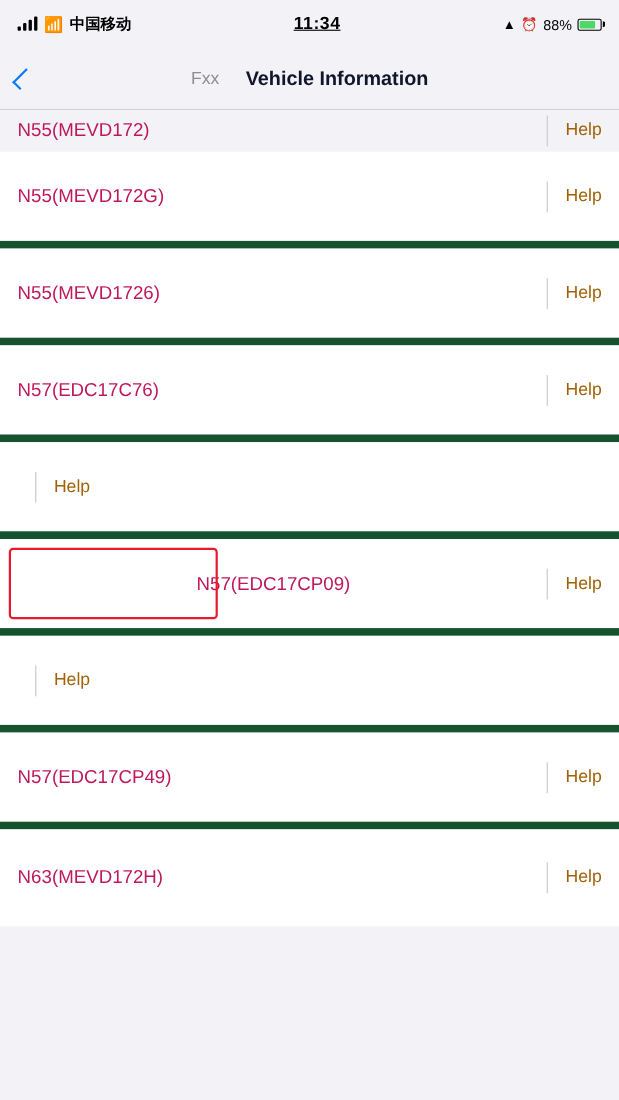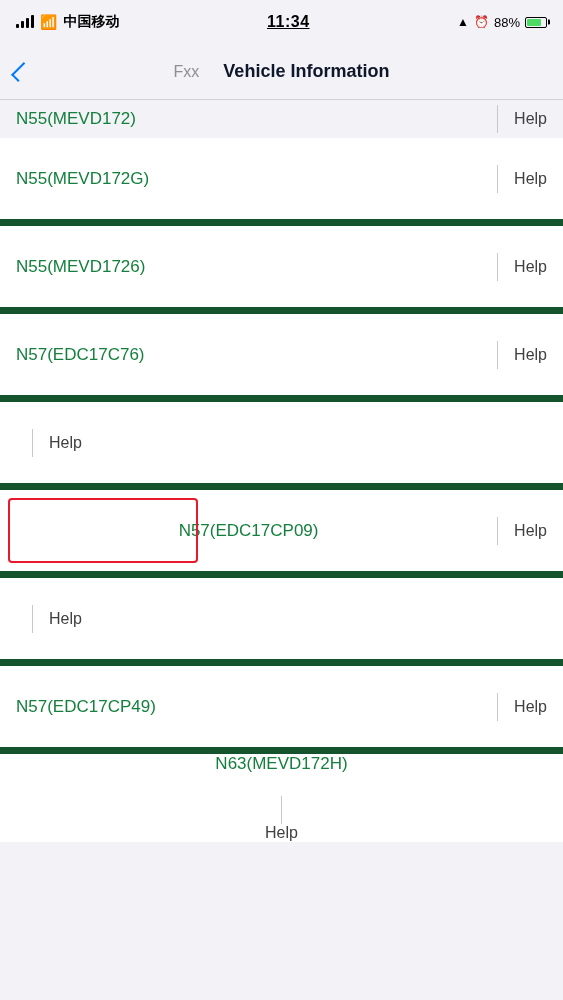--- a/index.html
+++ b/index.html
@@ -179,45 +179,44 @@
       align-items: center;
       padding: 0 16px;
       border-bottom: 7px solid #14532d;
       background: #ffffff;
       position: relative;
       cursor: pointer;
     }
 
     .list-item:last-child {
       border-bottom: none;
-      flex-direction: column;
     }
 
     .list-item.highlighted {
       background: #fff;
       text-align: center;
     }
 
     .item-label {
       flex: 1;
       font-size: 17px;
-      color: #15803d;
+      color: #be185d;
       font-weight: 400;
     }
 
     .item-divider {
       width: 1px;
       height: 28px;
       background: #c7c7cc;
       margin: 0 16px;
     }
 
     .item-help {
       font-size: 16px;
-      color: #404040;
+      color: #a16207;
       font-weight: 400;
     }
 
     
     .highlight-box {
       position: absolute;
       left: 8px;
       top: 8px;
       bottom: 8px;
       width: 190px;

